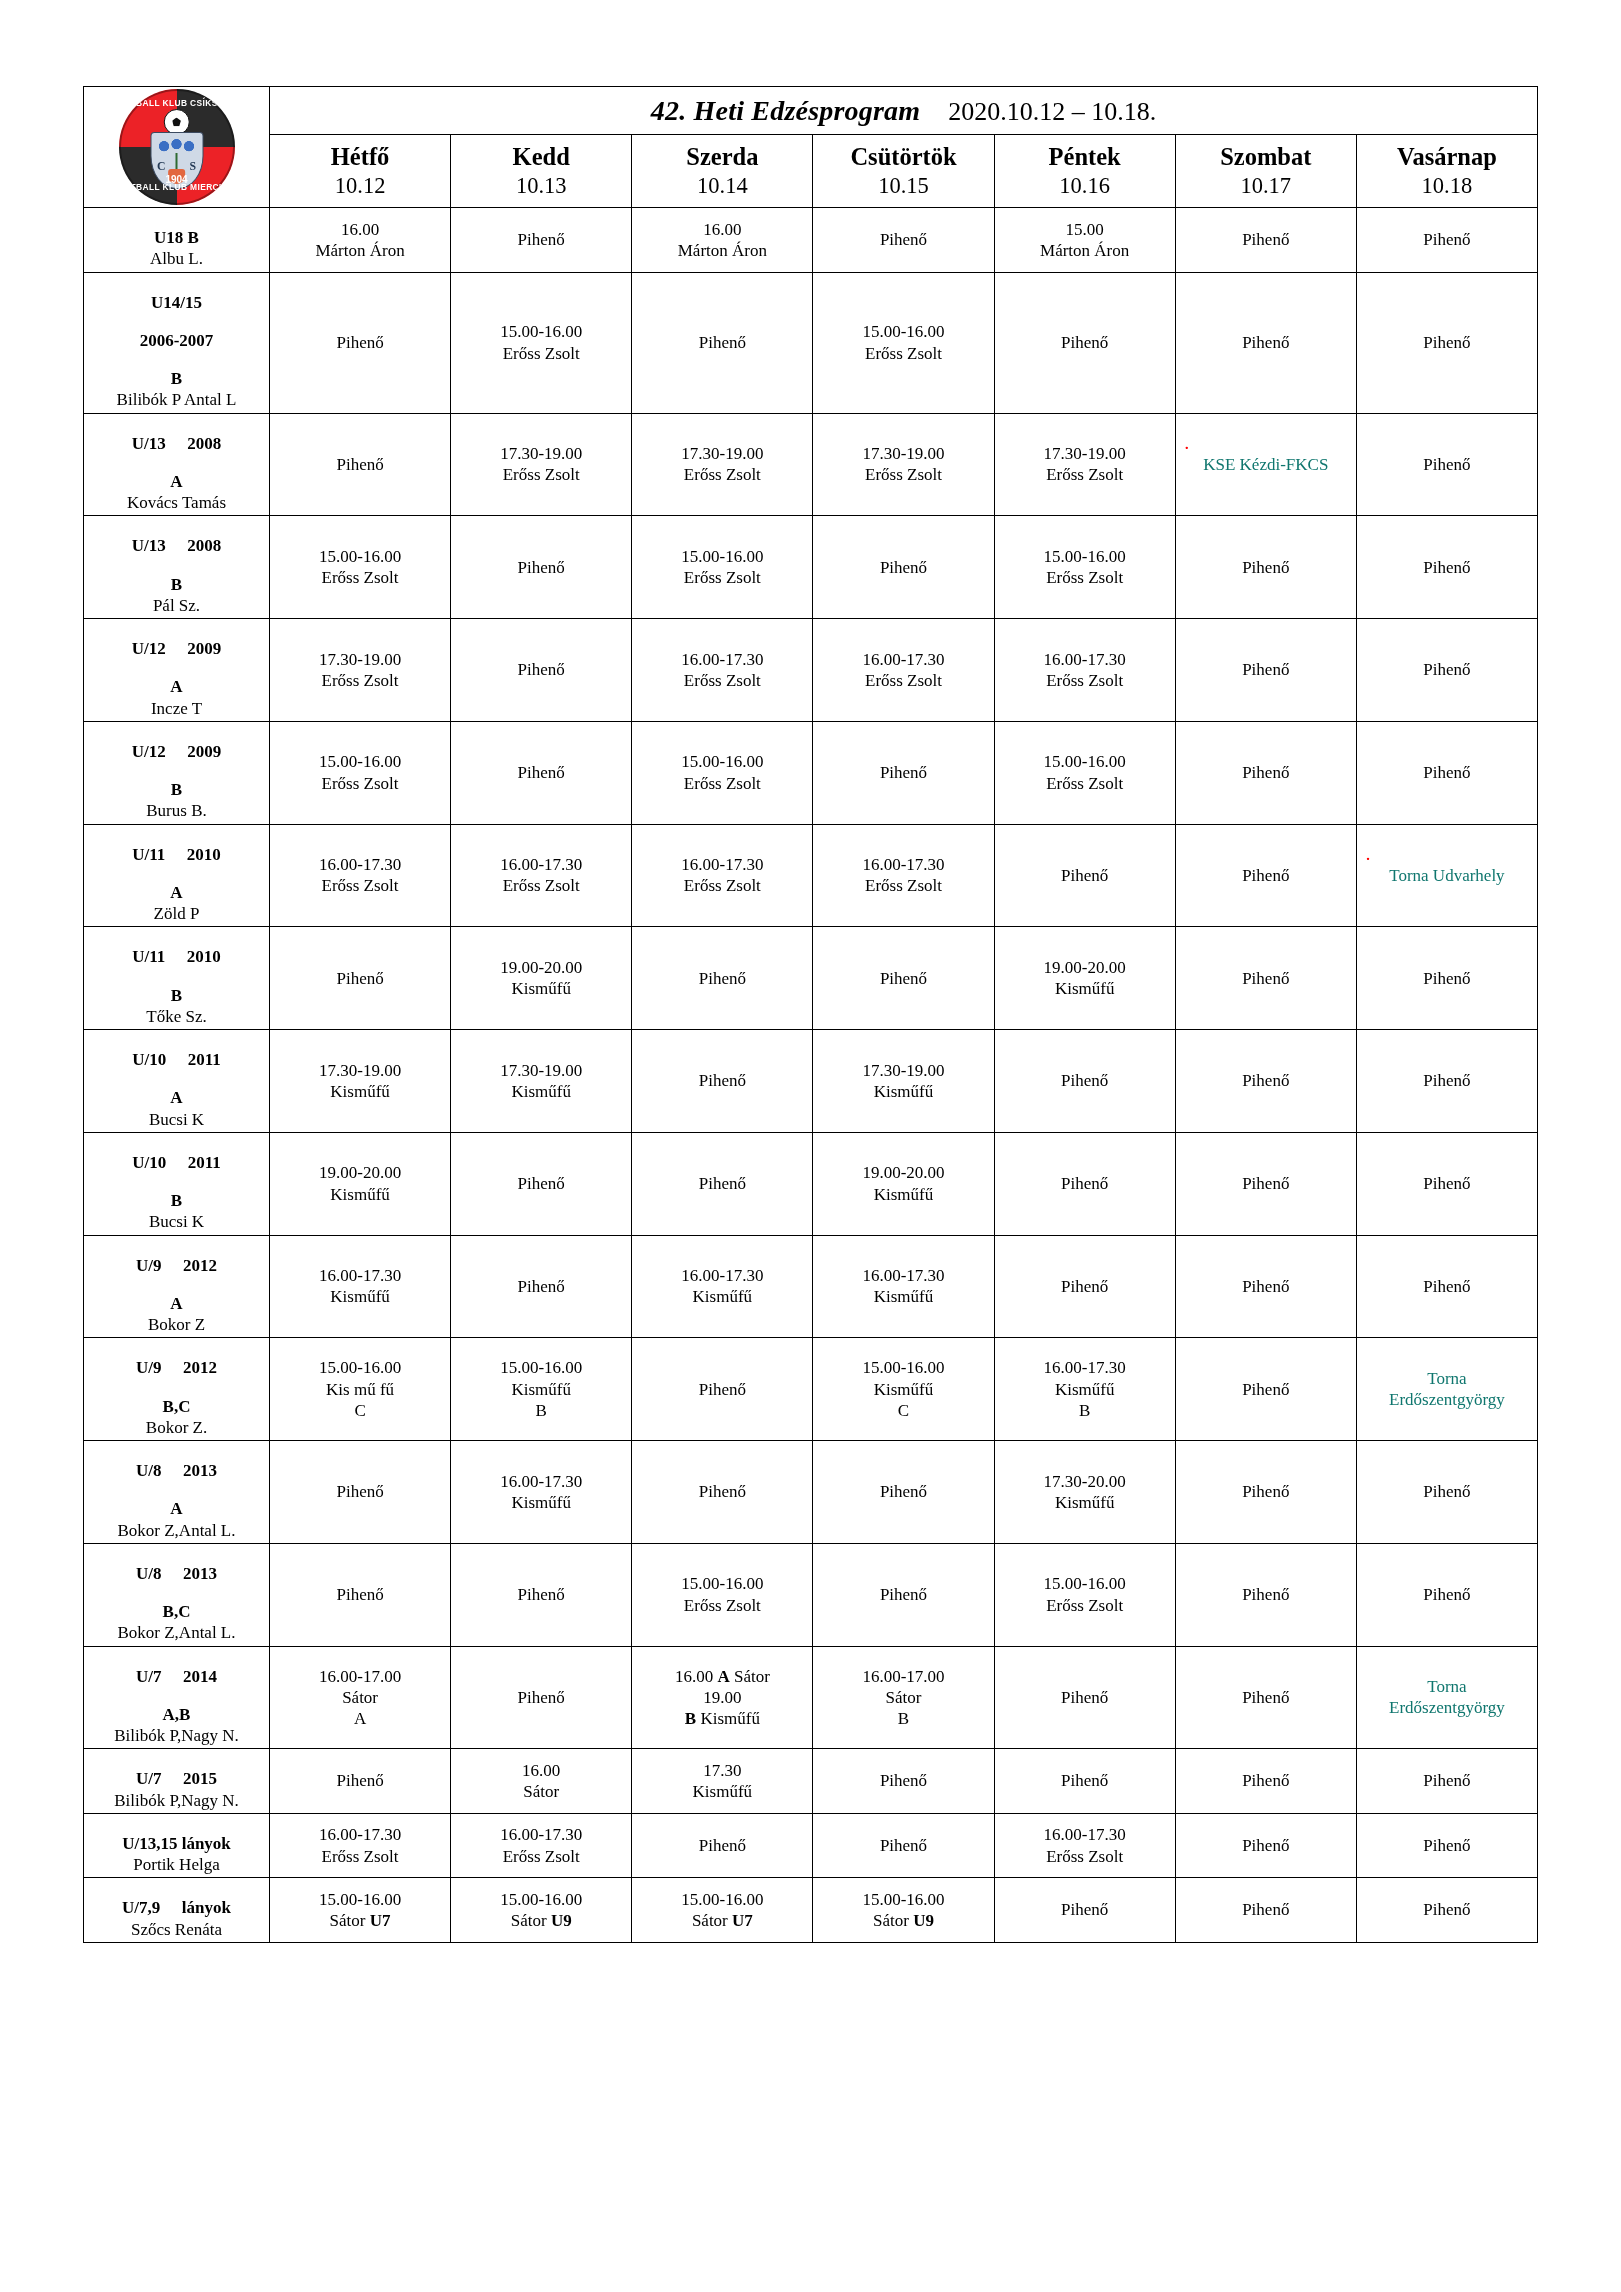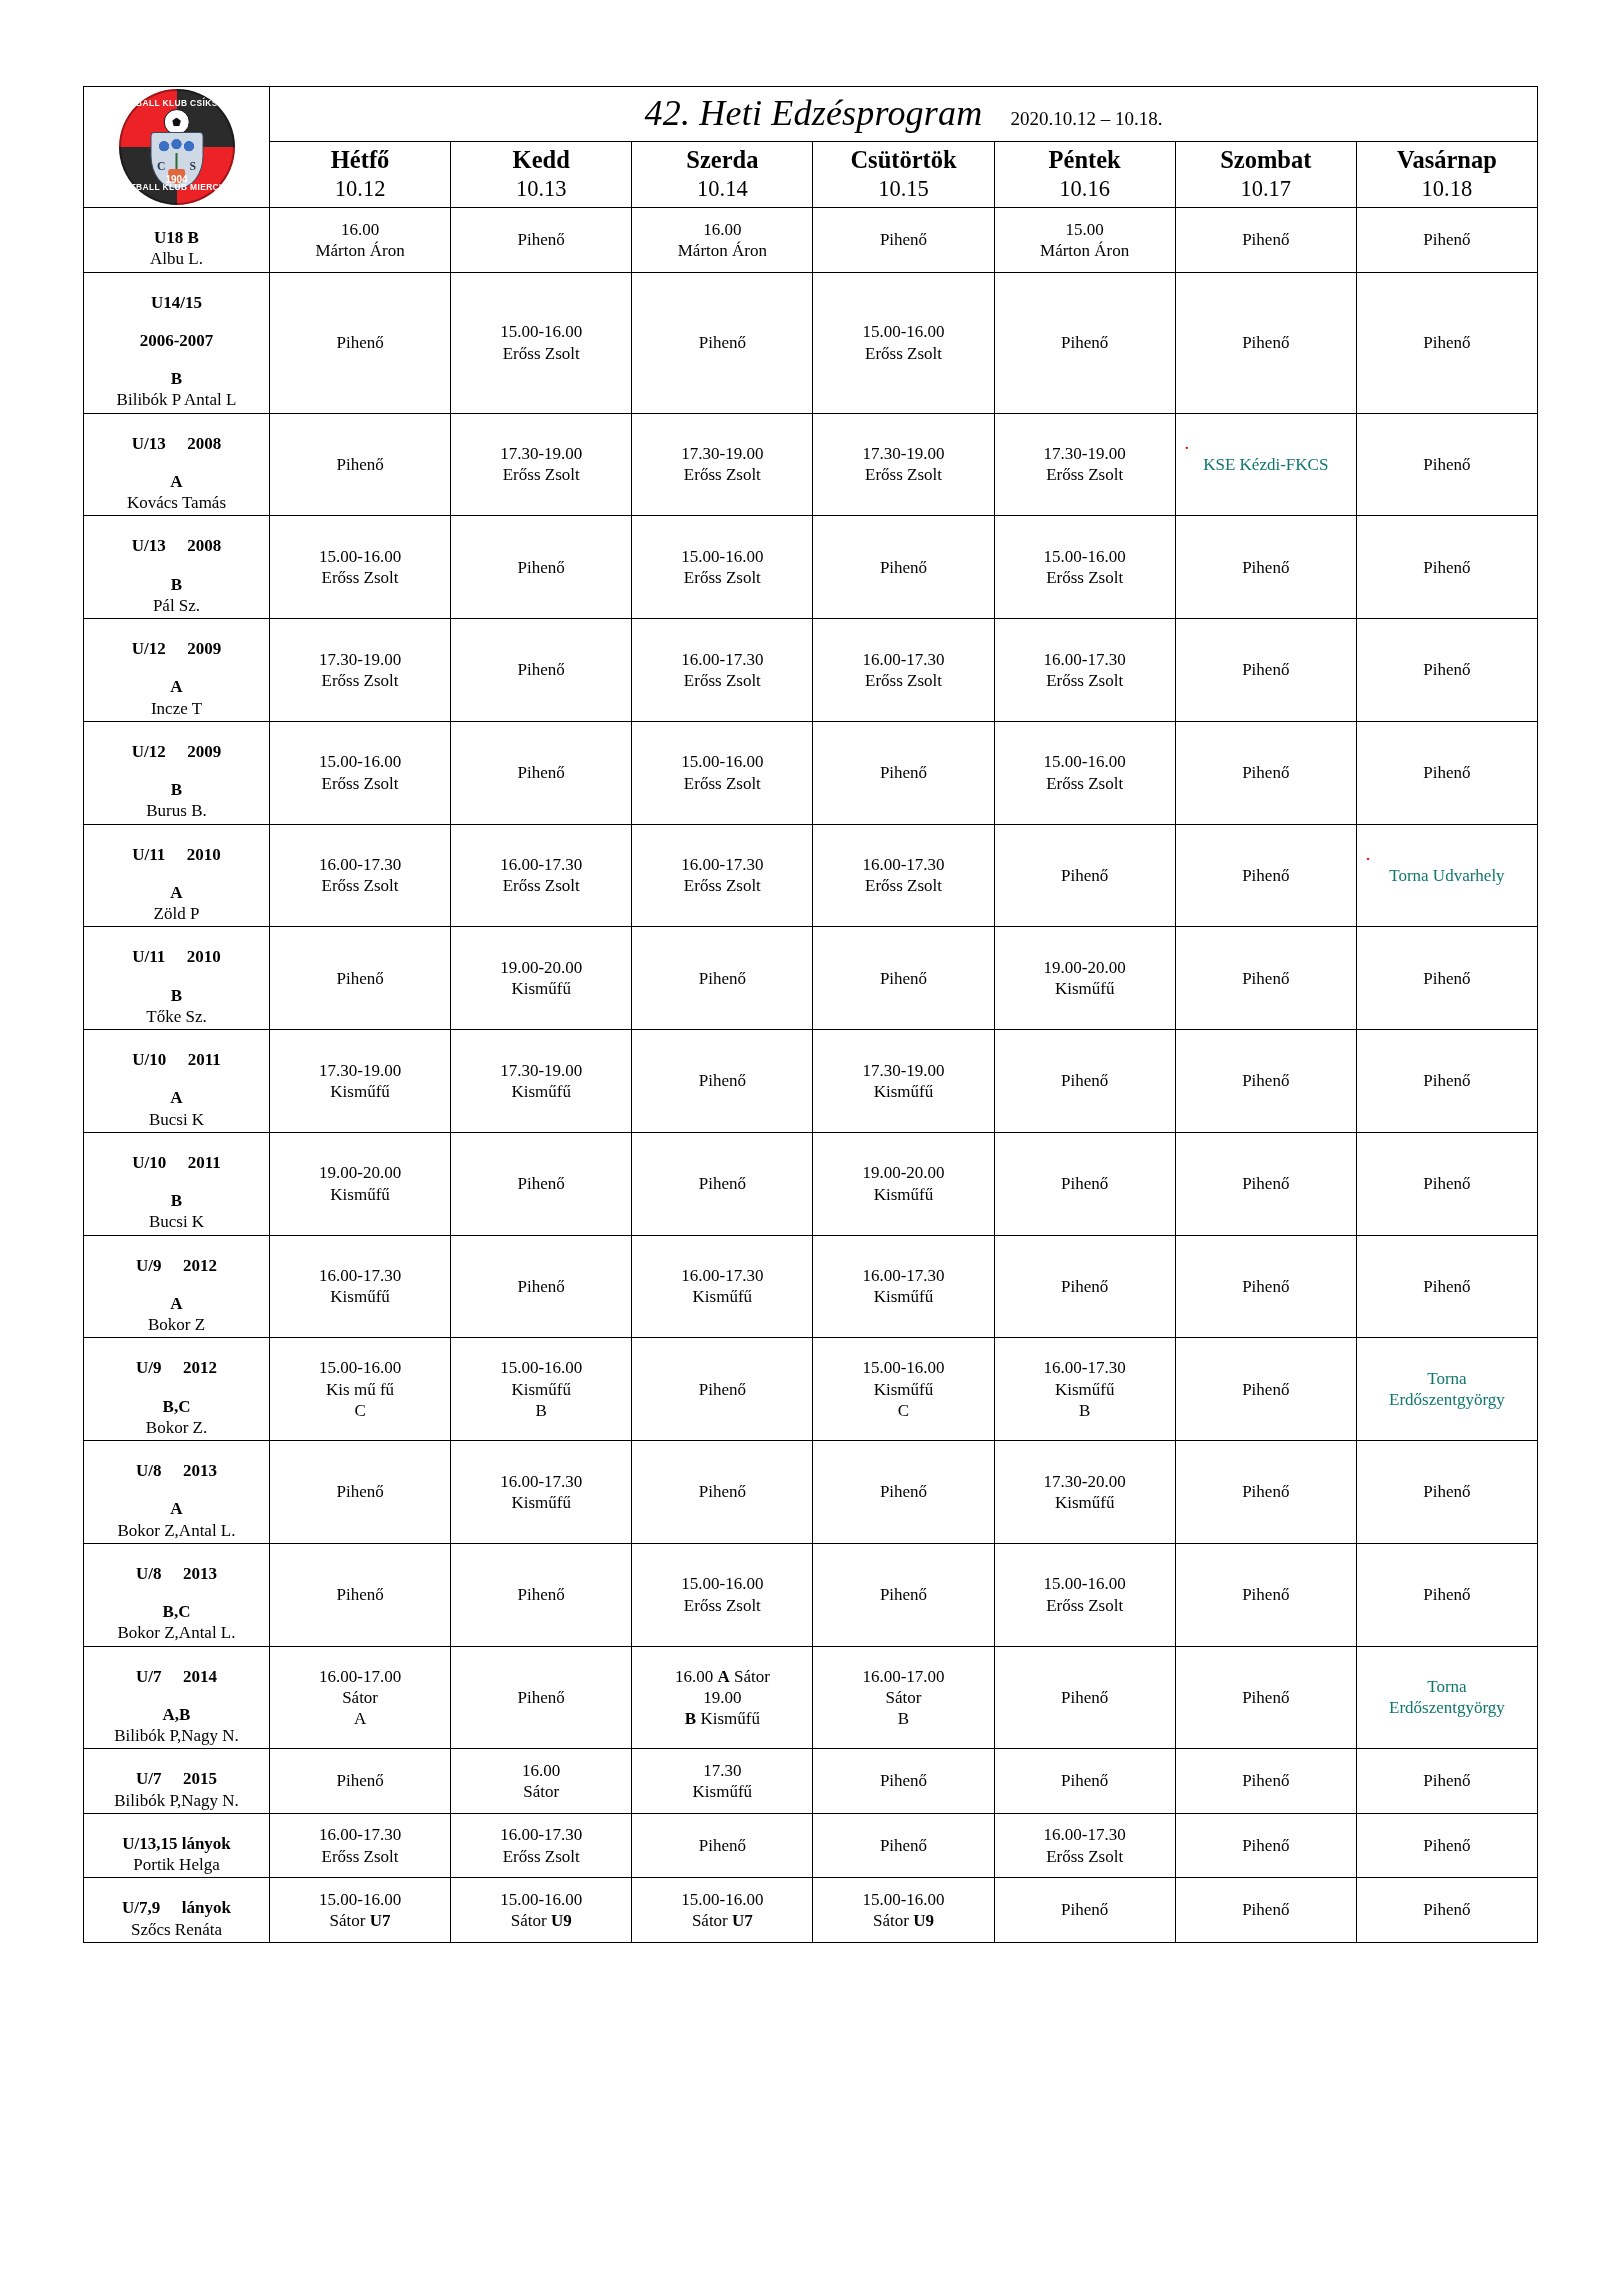--- a/index.html
+++ b/index.html
@@ -98,23 +98,23 @@
   .logo .shield .ltr.r{right:5.9px;}
 
   td.title-cell{
     border-bottom:1.4px solid #000;
     padding:9.8px 7.8px 11.8px 7.8px;
     text-align:center;
     vertical-align:middle;
   }
   .title-line{display:inline-block;white-space:nowrap;}
   .title-main{
-    font-weight:normal;font-style:italic;font-size:36px;letter-spacing:0.2px;
-  }
-  .title-dates{font-size:19px;margin-left:28px;}
+    font-weight:bold;font-style:italic;font-size:28px;letter-spacing:0.2px;
+  }
+  .title-dates{font-size:26px;margin-left:28px;}
 
   td.dayhead{
     padding:7.8px 2px 9.8px 2px;
   }
   .day-name{font-weight:bold;font-size:24.5px;line-height:1.18;}
   .day-date{font-size:22.5px;line-height:1.2;font-family:Liberation Serif, serif;}
 
   
   td.group{
     font-size:17px;

